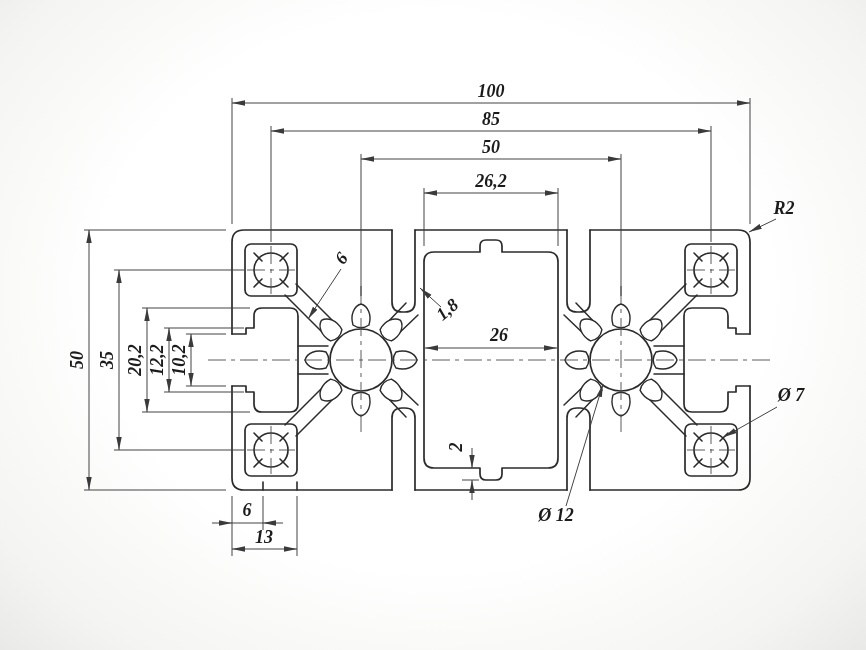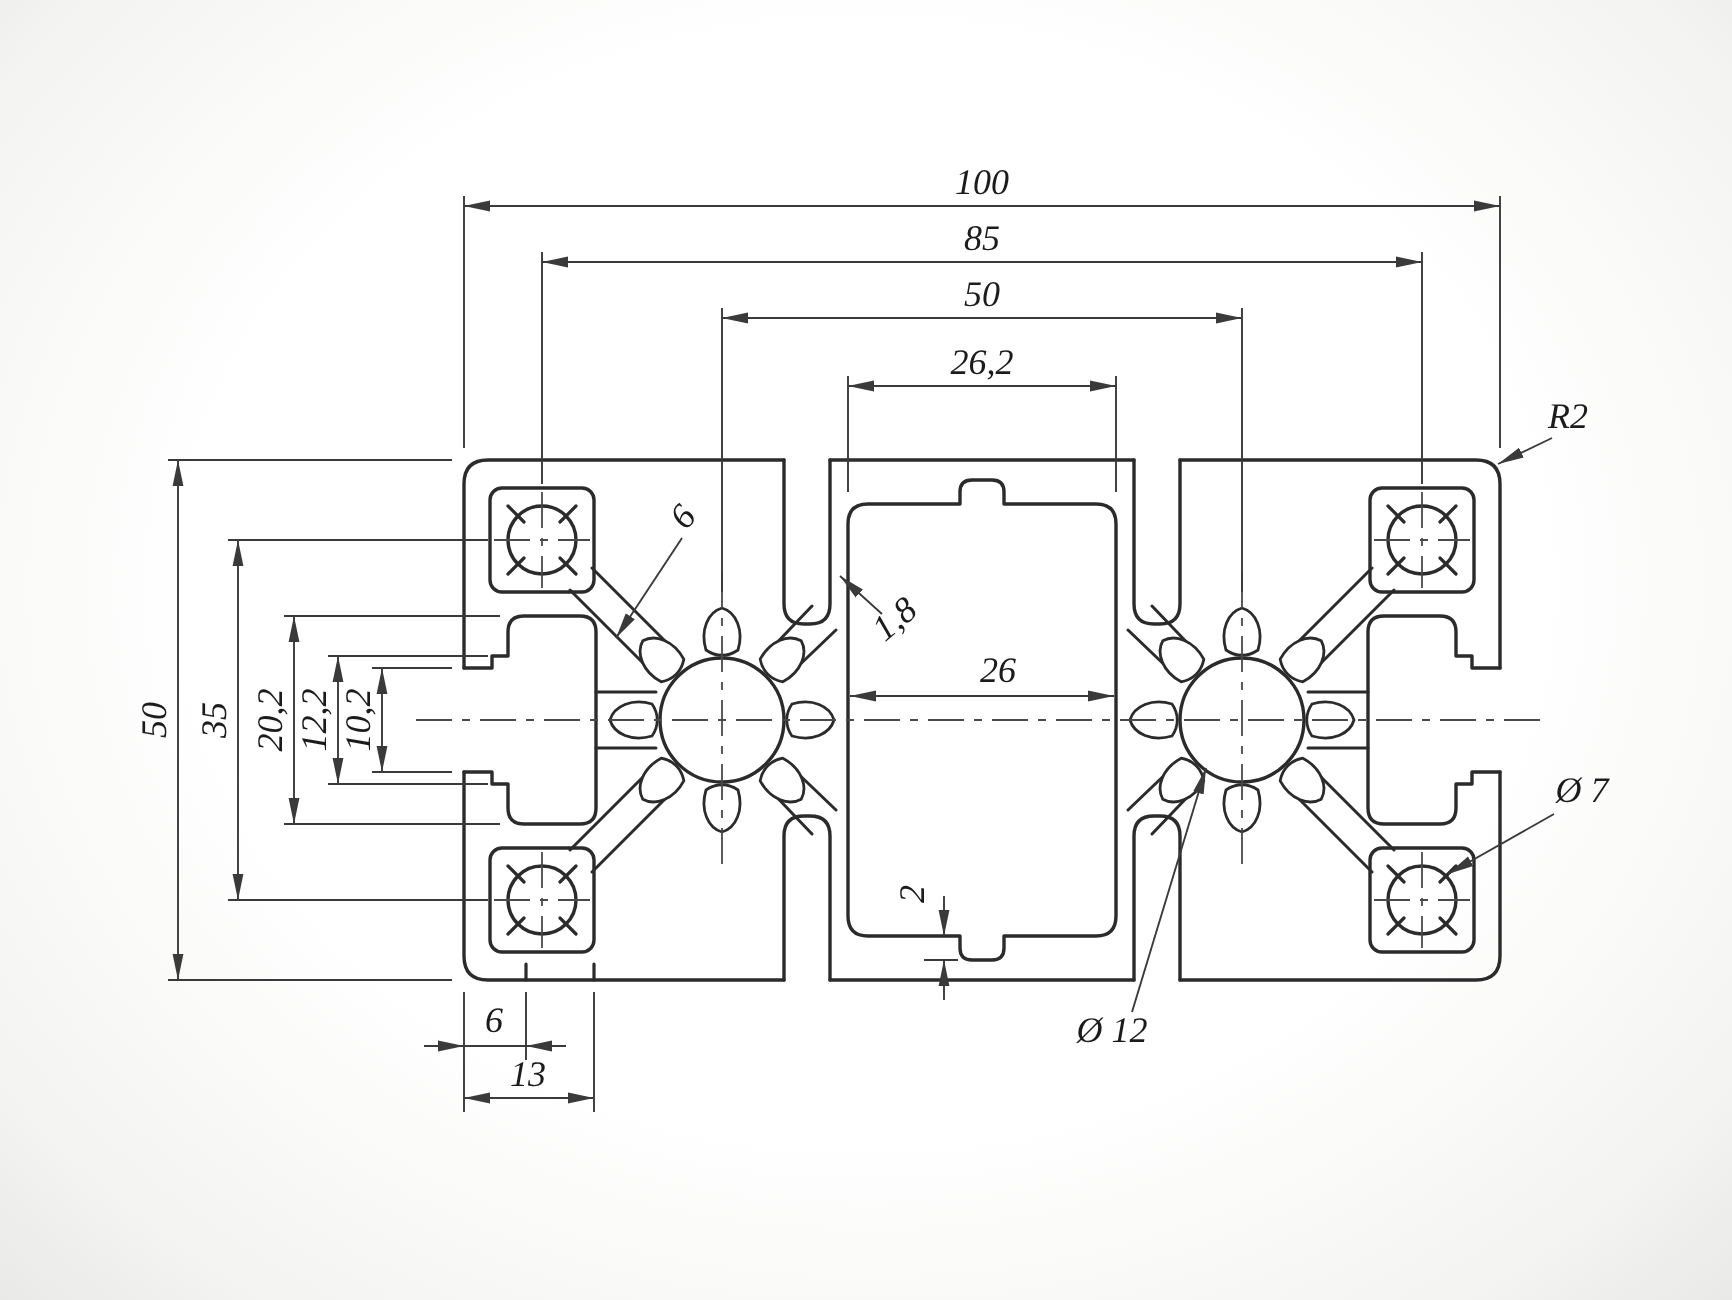--- a/index.html
+++ b/index.html
@@ -4,20 +4,21 @@
 <style>
   html,body{margin:0;padding:0;}
   body{
     width:866px;height:650px;
     font-family:"Liberation Sans",sans-serif;
     background:#e8e8e6;
   }
   #sheet{
     position:relative;width:866px;height:650px;overflow:hidden;
     background:radial-gradient(ellipse at 50% 45%, #ffffff 55%, #f4f4f2 85%, #e9e9e7 100%);
+    font-weight:bold;
   }
   svg{display:block;}
   .outline{fill:none;stroke:#2b2b2b;stroke-width:1.7;stroke-linecap:round;stroke-linejoin:round;}
   .rib{fill:none;stroke:#2b2b2b;stroke-width:1.5;stroke-linecap:round;}
   .slit{fill:none;stroke:#2b2b2b;stroke-width:1.6;stroke-linecap:round;}
   .petal{fill:#ffffff;stroke:#2b2b2b;stroke-width:1.4;}
   .hole{fill:none;stroke:#2b2b2b;stroke-width:1.7;}
   .cl{fill:none;stroke:#4a4a4a;stroke-width:0.9;stroke-dasharray:18 5 4 5;}
   .ext{fill:none;stroke:#3a3a3a;stroke-width:0.95;}
   .dimline{fill:none;stroke:#3a3a3a;stroke-width:0.95;}

